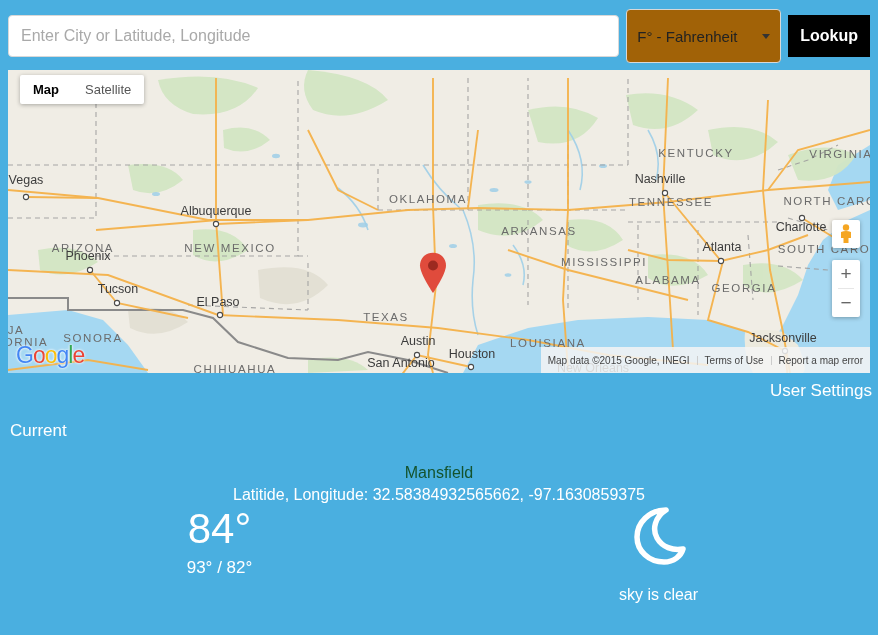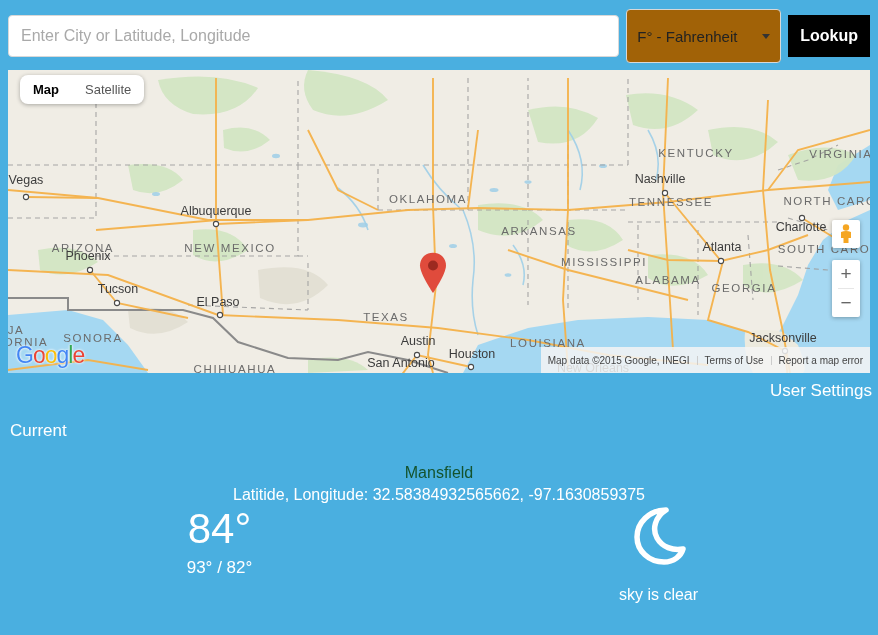--- a/index.html
+++ b/index.html
@@ -77,21 +77,21 @@
     overflow: hidden;
     background: #e9e6de;
   }
   .map-canvas { position: absolute; inset: 0; }
   .map-svg { display: block; width: 862px; height: 303px; }
 
   .maptype-ctrl {
     position: absolute; top: 5px; left: 12px;
     display: flex;
     background: #fff;
-    border-radius: 8px;
+    border-radius: 2px;
     box-shadow: 0 1px 4px rgba(0,0,0,.3);
     font-size: 13px;
     overflow: hidden;
     z-index: 6;
   }
   .maptype-ctrl div {
     padding: 7px 13px;
     cursor: pointer;
     color: #565656;
     white-space: nowrap;

